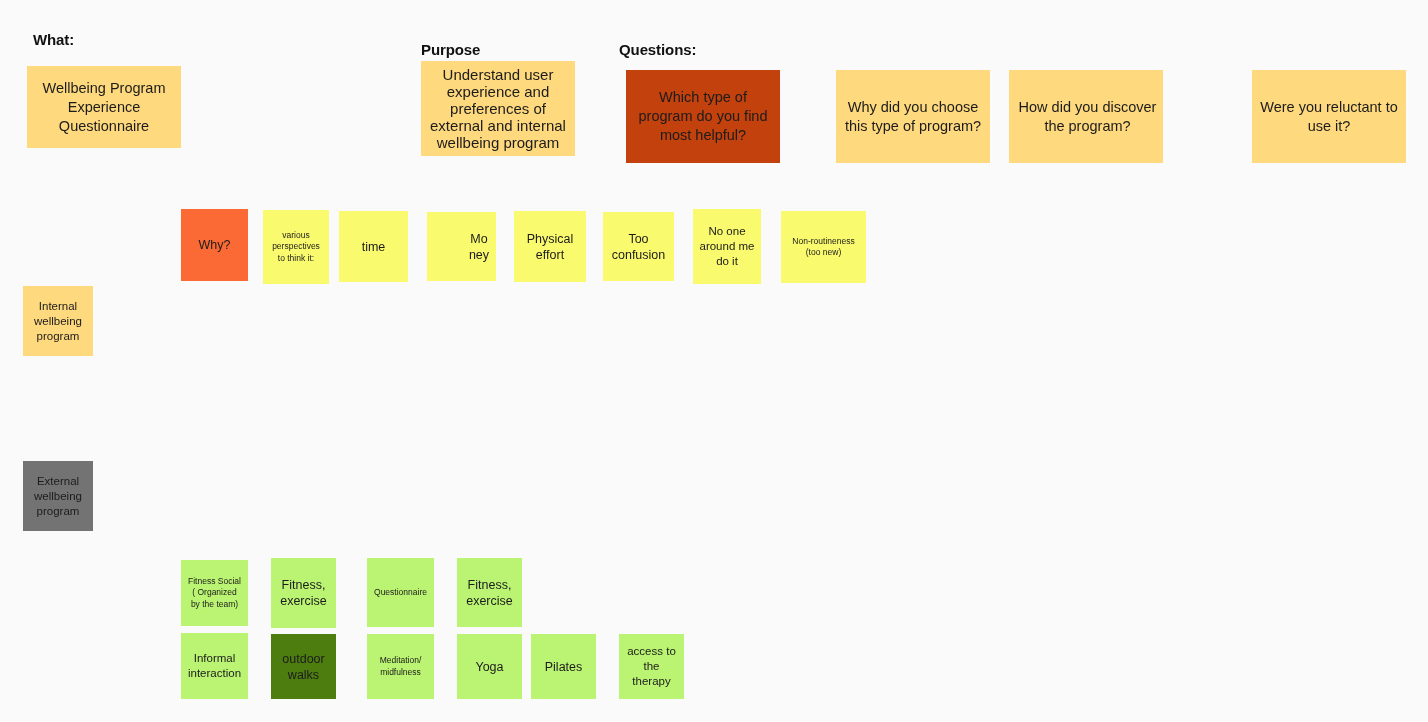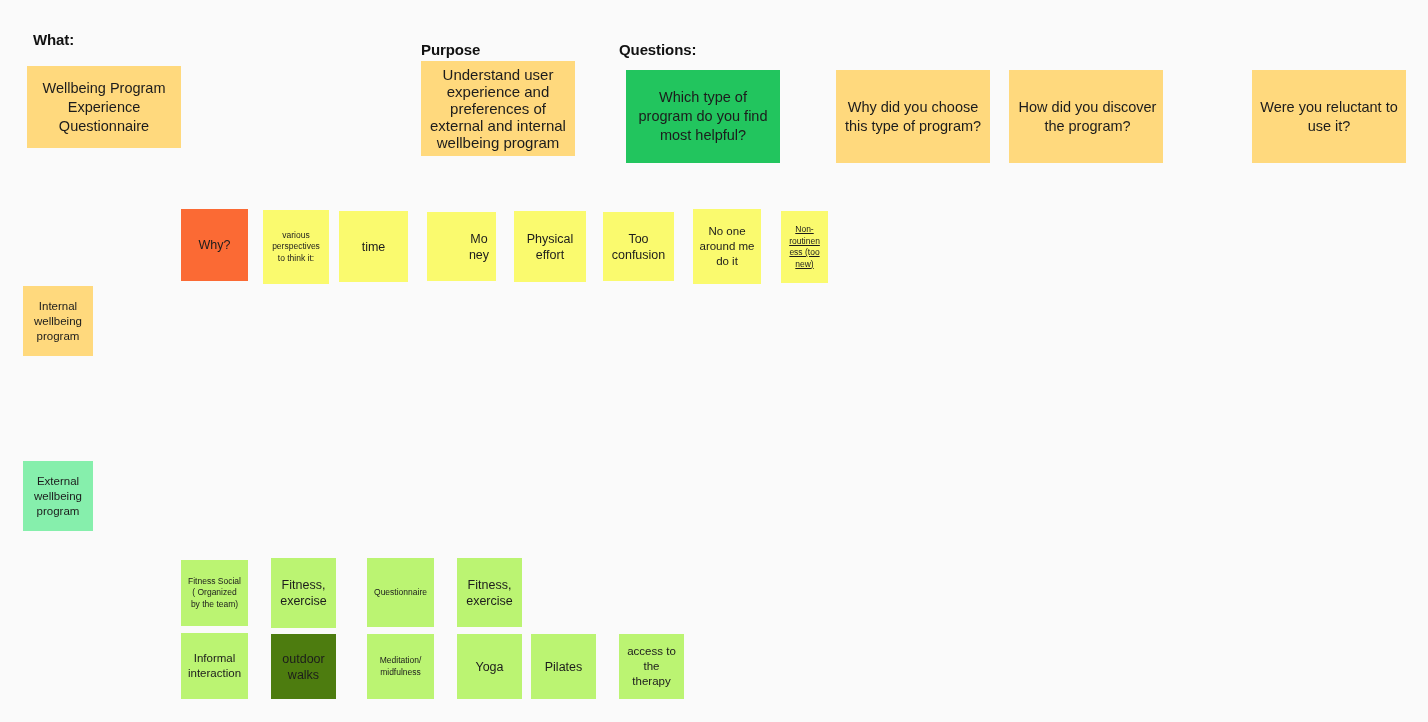--- a/index.html
+++ b/index.html
@@ -82,37 +82,37 @@
   <div class="section-label" style="left:619px; top:41px;">Questions:</div>
 
   <div class="note card" style="left:27px; top:66px; width:154px; height:82px; background:#FFD97D;">
     <span>Wellbeing Program Experience Questionnaire</span>
   </div>
 
   <div class="note card-sm" style="left:421px; top:61px; width:154px; height:95px; background:#FFD97D;">
     <span>Understand user experience and preferences of external and internal wellbeing program</span>
   </div>
 
-  <div class="note card" style="left:626px; top:70px; width:154px; height:93px; background:#22c55e;">
+  <div class="note card" style="left:626px; top:70px; width:154px; height:93px; background:#c2410c;">
     <span>Which type of program do you find most helpful?</span>
   </div>
   <div class="note card" style="left:836px; top:70px; width:154px; height:93px; background:#FFD97D;">
     <span>Why did you choose this type of program?</span>
   </div>
   <div class="note card" style="left:1009px; top:70px; width:154px; height:93px; background:#FFD97D;padding-left:9px;">
     <span>How did you discover the program?</span>
   </div>
   <div class="note card" style="left:1252px; top:70px; width:154px; height:93px; background:#FFD97D;">
     <span>Were you reluctant to use it?</span>
   </div>
 
   <div class="note sticky-md" style="left:23px; top:286px; width:70px; height:70px; background:#FFD97D;">
     <span>Internal wellbeing program</span>
   </div>
-  <div class="note sticky-md" style="left:23px; top:461px; width:70px; height:70px; background:#86efac;">
+  <div class="note sticky-md" style="left:23px; top:461px; width:70px; height:70px; background:#737373;">
     <span>External wellbeing program</span>
   </div>
 
   <div class="note sticky-lg" style="left:181px; top:209px; width:67px; height:72px; background:#FB6A34;">
     <span>Why?</span>
   </div>
 
   <div class="note sticky-xs" style="left:263px; top:210px; width:66px; height:74px; background:#FAFA6E;">
     <span>various perspectives to think it:</span>
   </div>
@@ -124,21 +124,21 @@
   </div>
   <div class="note sticky-lg" style="left:514px; top:211px; width:72px; height:71px; background:#FAFA6E;">
     <span>Physical effort</span>
   </div>
   <div class="note sticky-lg" style="left:603px; top:212px; width:71px; height:69px; background:#FAFA6E;">
     <span>Too confusion</span>
   </div>
   <div class="note sticky-md" style="left:693px; top:209px; width:68px; height:75px; background:#FAFA6E;">
     <span>No one around me do it</span>
   </div>
-  <div class="note sticky-xs" style="left:781px; top:211px; width:47px; height:72px; background:#FAFA6E;text-decoration:underline;">
+  <div class="note sticky-xs" style="left:781px; top:211px; width:85px; height:72px; background:#FAFA6E;">
     <span>Non-routineness (too new)</span>
   </div>
 
   <div class="note sticky-xs" style="left:181px; top:560px; width:67px; height:66px; background:#BBF472;">
     <span>Fitness Social ( Organized by the team)</span>
   </div>
   <div class="note sticky-lg" style="left:271px; top:558px; width:65px; height:70px; background:#BBF472;">
     <span>Fitness, exercise</span>
   </div>
   <div class="note sticky-xs" style="left:367px; top:558px; width:67px; height:69px; background:#BBF472;">

